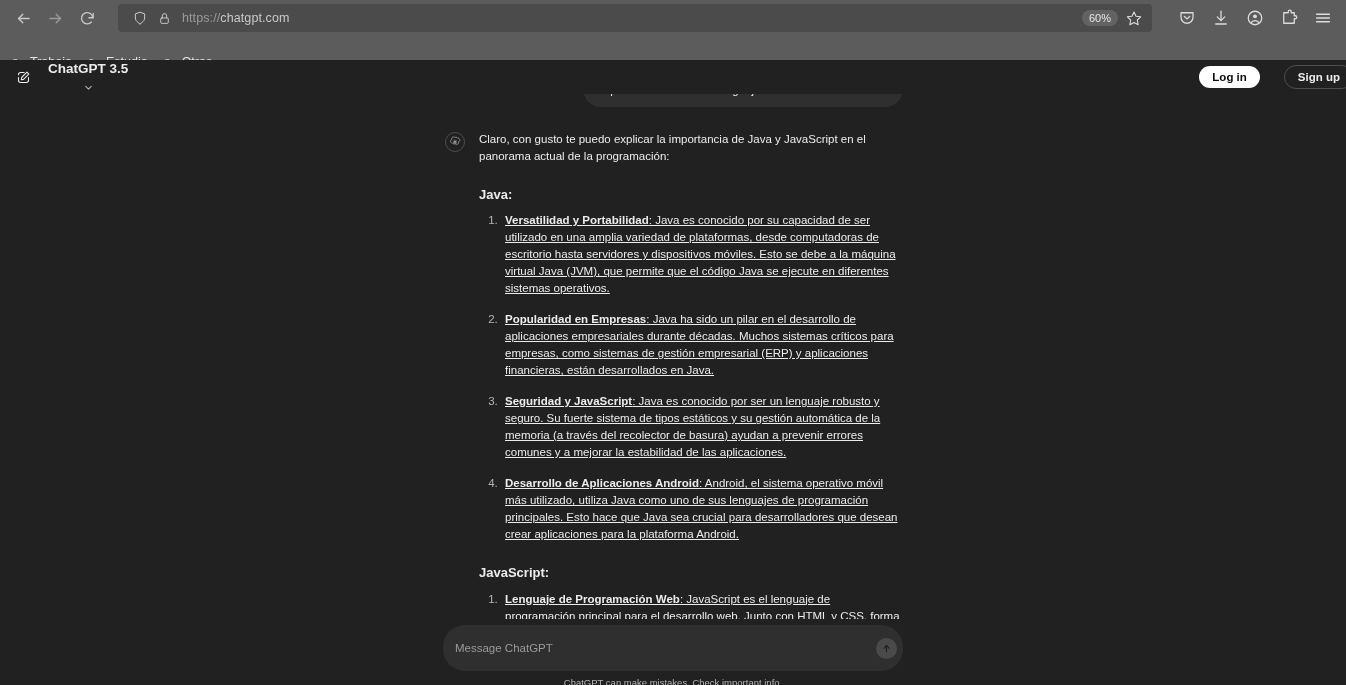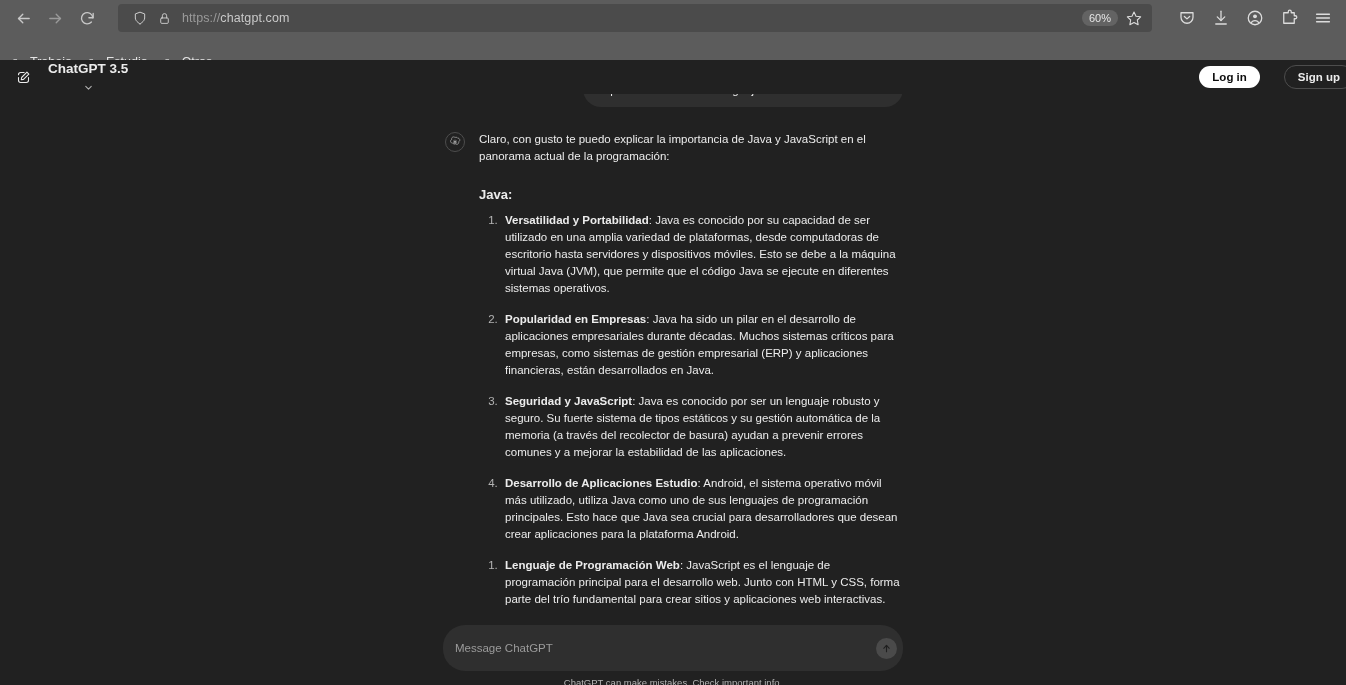--- a/index.html
+++ b/index.html
@@ -162,21 +162,21 @@
   }
   .msg-body { flex: 1 1 auto; color: #ececec; font-size: 11.5px; line-height: 1.48; }
   .msg-body p { margin-bottom: 2px; }
   .msg-body h3 {
     font-size: 13px;
     font-weight: bold;
     margin: 20px 0 8px 0;
     color: #ececec;
   }
   .msg-body ol { margin: 0 0 0 22px; padding: 0; }
-  .msg-body ol li { margin-bottom: 14px; padding-left: 4px; }
+  .msg-body ol li { margin-bottom: 14px; padding-left: 4px; text-decoration: underline; }
   .msg-body ol li::marker { color: #b4b4b4; }
   .msg-body b { font-weight: bold; color: #ececec; }
 
   
   #scroll-bottom-btn {
     position: absolute;
     left: 50%;
     transform: translateX(-50%);
     top: 577px;
     width: 22px; height: 22px;
@@ -404,23 +404,24 @@
           </svg>
         </div>
         <div class="msg-body">
           <p>Claro, con gusto te puedo explicar la importancia de Java y JavaScript en el panorama actual de la programación:</p>
 
           <h3>Java:</h3>
           <ol>
             <li><b>Versatilidad y Portabilidad</b><span>: Java es conocido por su capacidad de ser utilizado en una amplia variedad de plataformas, desde computadoras de escritorio hasta servidores y dispositivos móviles. Esto se debe a la máquina virtual Java (JVM), que permite que el código Java se ejecute en diferentes sistemas operativos.</span></li>
             <li><b>Popularidad en Empresas</b><span>: Java ha sido un pilar en el desarrollo de aplicaciones empresariales durante décadas. Muchos sistemas críticos para empresas, como sistemas de gestión empresarial (ERP) y aplicaciones financieras, están desarrollados en Java.</span></li>
             <li><b>Seguridad y JavaScript</b><span>: Java es conocido por ser un lenguaje robusto y seguro. Su fuerte sistema de tipos estáticos y su gestión automática de la memoria (a través del recolector de basura) ayudan a prevenir errores comunes y a mejorar la estabilidad de las aplicaciones.</span></li>
-            <li><b>Desarrollo de Aplicaciones Estudio</b><span>: Android, el sistema operativo móvil más utilizado, utiliza Java como uno de sus lenguajes de programación principales. Esto hace que Java sea crucial para desarrolladores que desean crear aplicaciones para la plataforma Android.</span></li>
+            <li><b>Desarrollo de Aplicaciones Android</b><span>: Android, el sistema operativo móvil más utilizado, utiliza Java como uno de sus lenguajes de programación principales. Esto hace que Java sea crucial para desarrolladores que desean crear aplicaciones para la plataforma Android.</span></li>
           </ol>
 
+          <h3>JavaScript:</h3>
           <ol>
             <li><b>Lenguaje de Programación Web</b><span>: JavaScript es el lenguaje de programación principal para el desarrollo web. Junto con HTML y CSS, forma parte del trío fundamental para crear sitios y aplicaciones web interactivas.</span></li>
             <li><b>Interactividad y Dinamismo</b><span>: Todo lo que es interactivo en una pagina web se construye con JavaScript. Hace posible muchas funciones en una página web, como animaciones, validaciones de formularios, actualización de contenido dinámico,</span></li>
           </ol>
         </div>
       </div>
 
     </div>
   </div>
 

